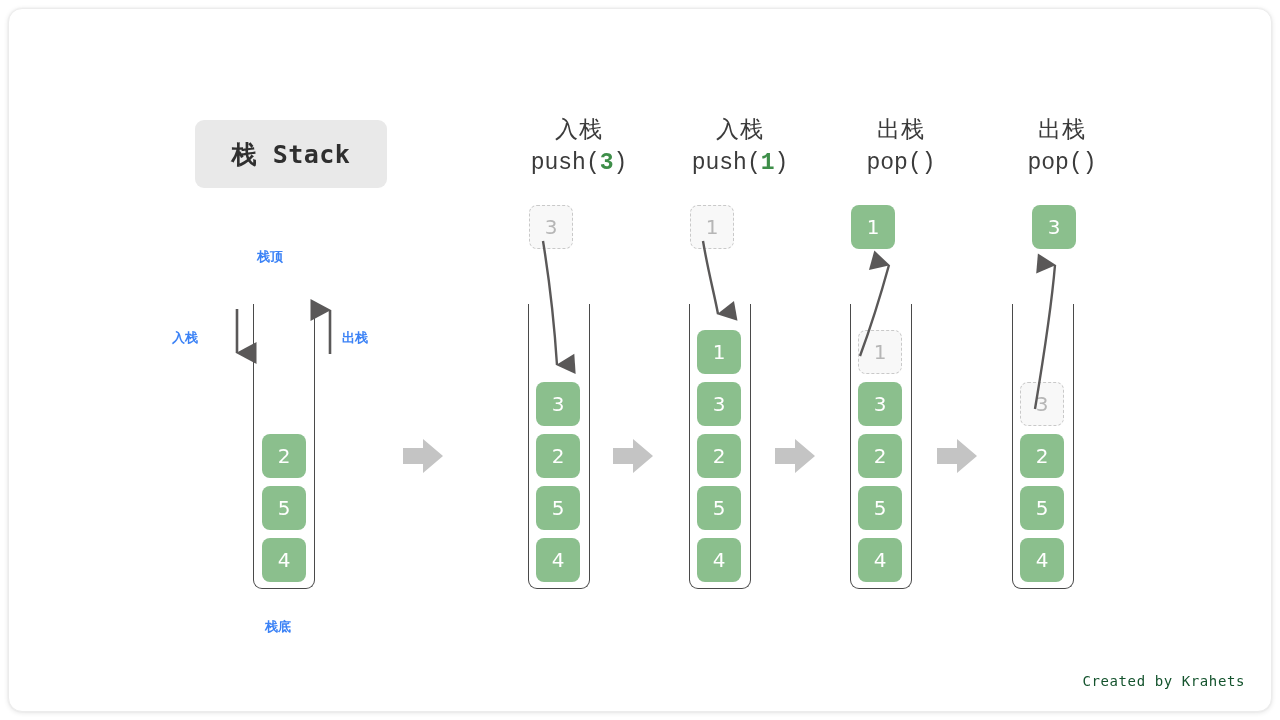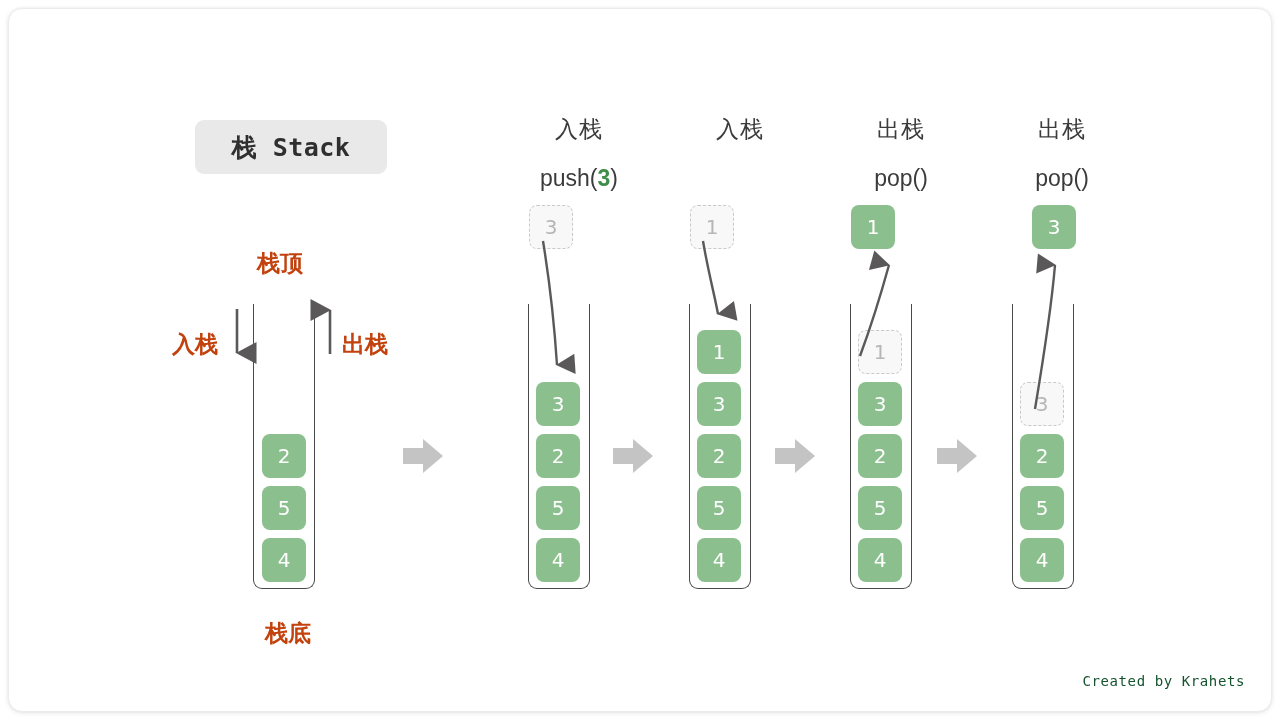--- a/index.html
+++ b/index.html
@@ -26,21 +26,21 @@
     box-sizing: border-box;
     overflow: hidden;
   }
 
   
   .title-chip {
     position: absolute;
     left: 186px;
     top: 111px;
     width: 192px;
-    height: 54px;
+    height: 68px;
     background: #e9e9e9;
     border-radius: 9px;
     display: flex;
     align-items: center;
     justify-content: center;
     font-family: "DejaVu Sans Mono", "Liberation Mono", monospace;
     font-size: 25px;
     font-weight: 700;
     color: #2f2f2f;
     letter-spacing: 0.5px;
@@ -54,35 +54,35 @@
     color: #3b3b3b;
     line-height: 1.28;
   }
   .col-head .cn {
     font-family: "DejaVu Sans", "Liberation Sans", sans-serif;
     font-size: 23px;
     display: block;
     letter-spacing: 1px;
   }
   .col-head .code {
-    font-family: Liberation Sans, sans-serif;
+    font-family: Liberation Mono, monospace;
     font-size: 23px;
     display: block;
-    margin-top: 20px;
+    margin-top: 5px;
     letter-spacing: 0px;
   }
   .col-head .code .arg { color: #3e8e49; font-weight: 700; }
 
   
   .lbl-bold {
     position: absolute;
     font-family: "DejaVu Sans", "Liberation Sans", sans-serif;
-    font-size: 23px;
+    font-size: 13px;
     font-weight: 700;
-    color: #c2410c;
+    color: #3b82f6;
     white-space: nowrap;
   }
 
   
   .stack-box {
     position: absolute;
     width: 62px;
     border-left: 1.6px solid #4a4a4a;
     border-right: 1.6px solid #4a4a4a;
     border-bottom: 1.6px solid #4a4a4a;
@@ -142,20 +142,21 @@
 
   <div class="title-chip">栈 Stack</div>
 
   <div class="col-head" style="left:475px; top:106px;">
     <span class="cn">入栈</span>
     <span class="code"><span>push(</span><span class="arg">3</span><span>)</span></span>
   </div>
 
   <div class="col-head" style="left:636px; top:106px;">
     <span class="cn">入栈</span>
+    <span class="code"><span>push(</span><span class="arg">1</span><span>)</span></span>
   </div>
 
   <div class="col-head" style="left:797px; top:106px;">
     <span class="cn">出栈</span>
     <span class="code"><span>pop(</span><span class="arg"></span><span>)</span></span>
   </div>
 
   <div class="col-head" style="left:958px; top:106px;">
     <span class="cn">出栈</span>
     <span class="code"><span>pop(</span><span class="arg"></span><span>)</span></span>

